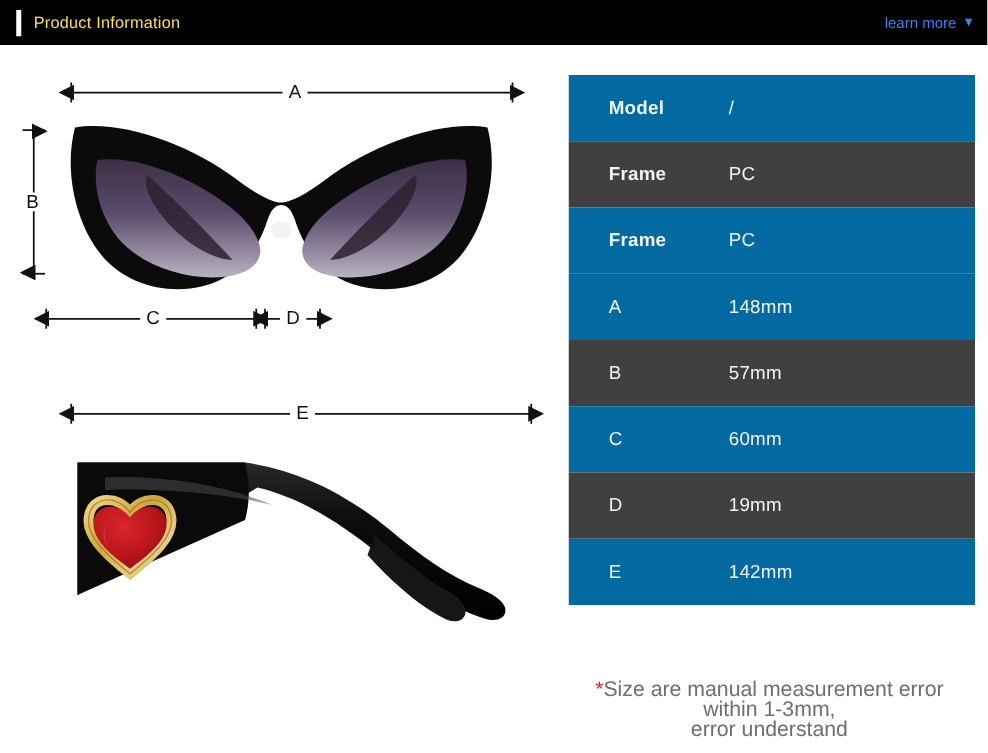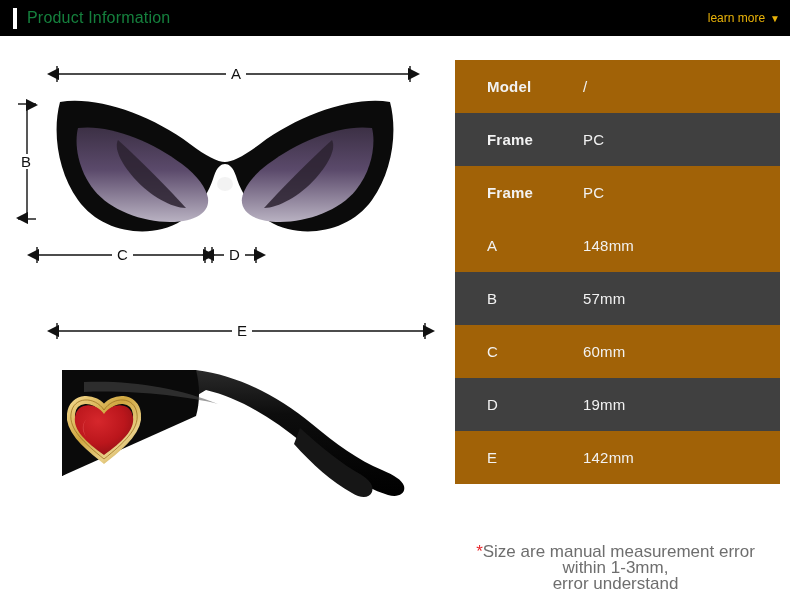--- a/index.html
+++ b/index.html
@@ -27,31 +27,31 @@
     position: absolute;
     left: 13px; top: 8px;
     width: 4px; height: 21px;
     background: #ffffff;
   }
   #header-title {
     position: absolute;
     left: 27px; top: 0;
     height: 36px;
     line-height: 36px;
-    color: #15803d;
-    font-size: 16px;
+    color: #fde047;
+    font-size: 13px;
     letter-spacing: 0.2px;
     white-space: nowrap;
   }
   #learn-more {
     position: absolute;
     right: 10px; top: 0;
     height: 36px;
     line-height: 36px;
-    color: #eab308;
+    color: #3b82f6;
     font-size: 12px;
     white-space: nowrap;
     display: flex;
     align-items: center;
     gap: 5px;
     cursor: pointer;
     justify-content: center;
   }
   #learn-more .caret {
     font-size: 10px;
@@ -87,21 +87,21 @@
     left: 455px; top: 60px;
     width: 325px;
   }
   .spec-row {
     display: flex;
     align-items: center;
     height: 53px;
     padding-left: 32px;
     box-sizing: border-box;
   }
-  .spec-row.odd  { background: #a16207; }
+  .spec-row.odd  { background: #0369a1; }
   .spec-row.even { background: #404040; }
   .spec-key {
     width: 96px;
     flex: none;
     color: #f2f2f2;
     font-size: 15px;
     font-weight: bold;
     letter-spacing: 0.2px;
   }
   .spec-row.dim .spec-key { font-weight: normal; }

